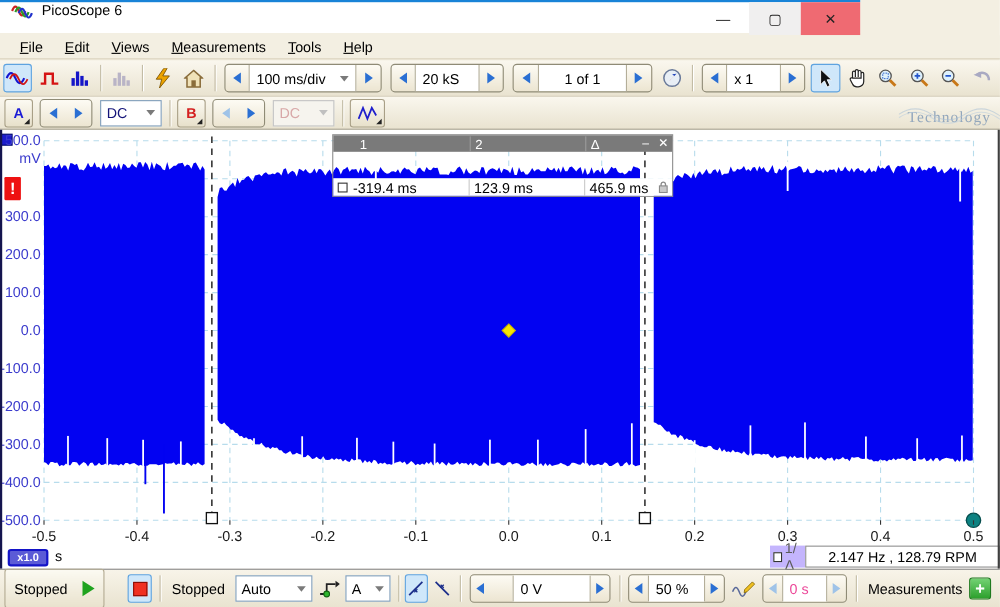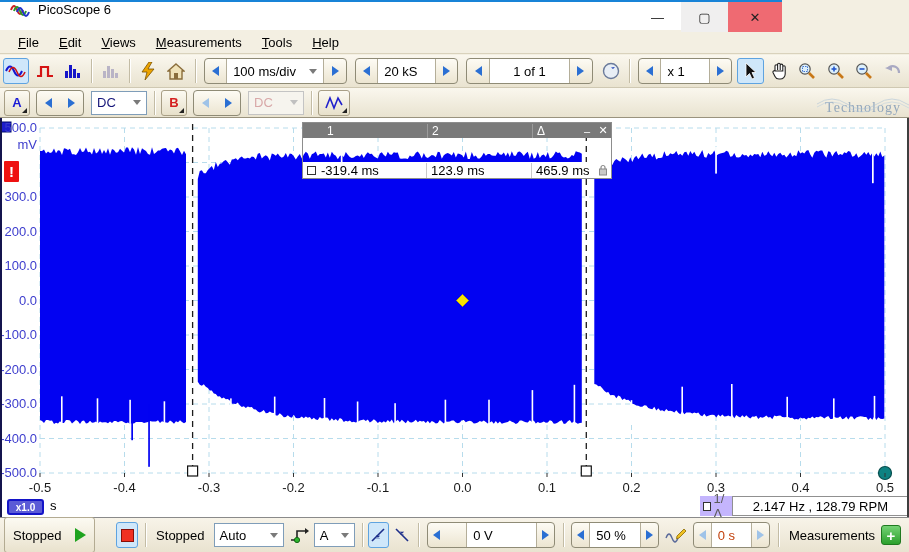--- a/index.html
+++ b/index.html
@@ -66,21 +66,21 @@
   .freq-legend .val { background:#fff; border:1px solid #909090; height:20px; display:flex; align-items:center; padding:0 20px; color:#000; white-space:nowrap; }
 
   
   .tb3 { position:absolute; top:517px; left:0; width:909px; height:35px; background:linear-gradient(#f8f4e9,#e9e3d0); border-top:1px solid #8a8a8a; display:flex; align-items:center; padding:0 4px; }
   .startbtn { display:flex; align-items:center; height:36px; border:1px solid #b3ab92; border-radius:3px; background:linear-gradient(#fcfaf2,#e9e2cd); padding:0 8px; margin-right:18px; }
   .startbtn .lbl { margin-right:14px; }
   .play { width:0;height:0;border-top:7px solid transparent;border-bottom:7px solid transparent;border-left:11px solid #1fa31f; }
   .stopbtn { width:28px; height:26px; background:#cfe7fa; border:1px solid #5ea3e0; border-radius:3px; display:flex; align-items:center; justify-content:center; margin:0 3px; }
   .stopbtn .sq { width:13px; height:13px; background:#f03022; border:1px solid #8a0f08; }
   .plus-btn { width:20px; height:20px; border:1px solid #1f7a1f; border-radius:3px; background:linear-gradient(#74d274,#2ca02c); color:#fff; font-weight:bold; font-size:15px; display:flex; align-items:center; justify-content:center; margin-left:6px; }
-  .gray-text { color:#c2410c; }
+  .gray-text { color:#ec4899; }
   .right-group { margin-left:auto; display:flex; align-items:center; padding-right:4px; }
 </style>
 </head>
 <body>
 
 <div class="window">
 
   <div class="titlebar">
     <span class="appicon">
       <svg width="20" height="15" viewBox="0 0 20 15">

